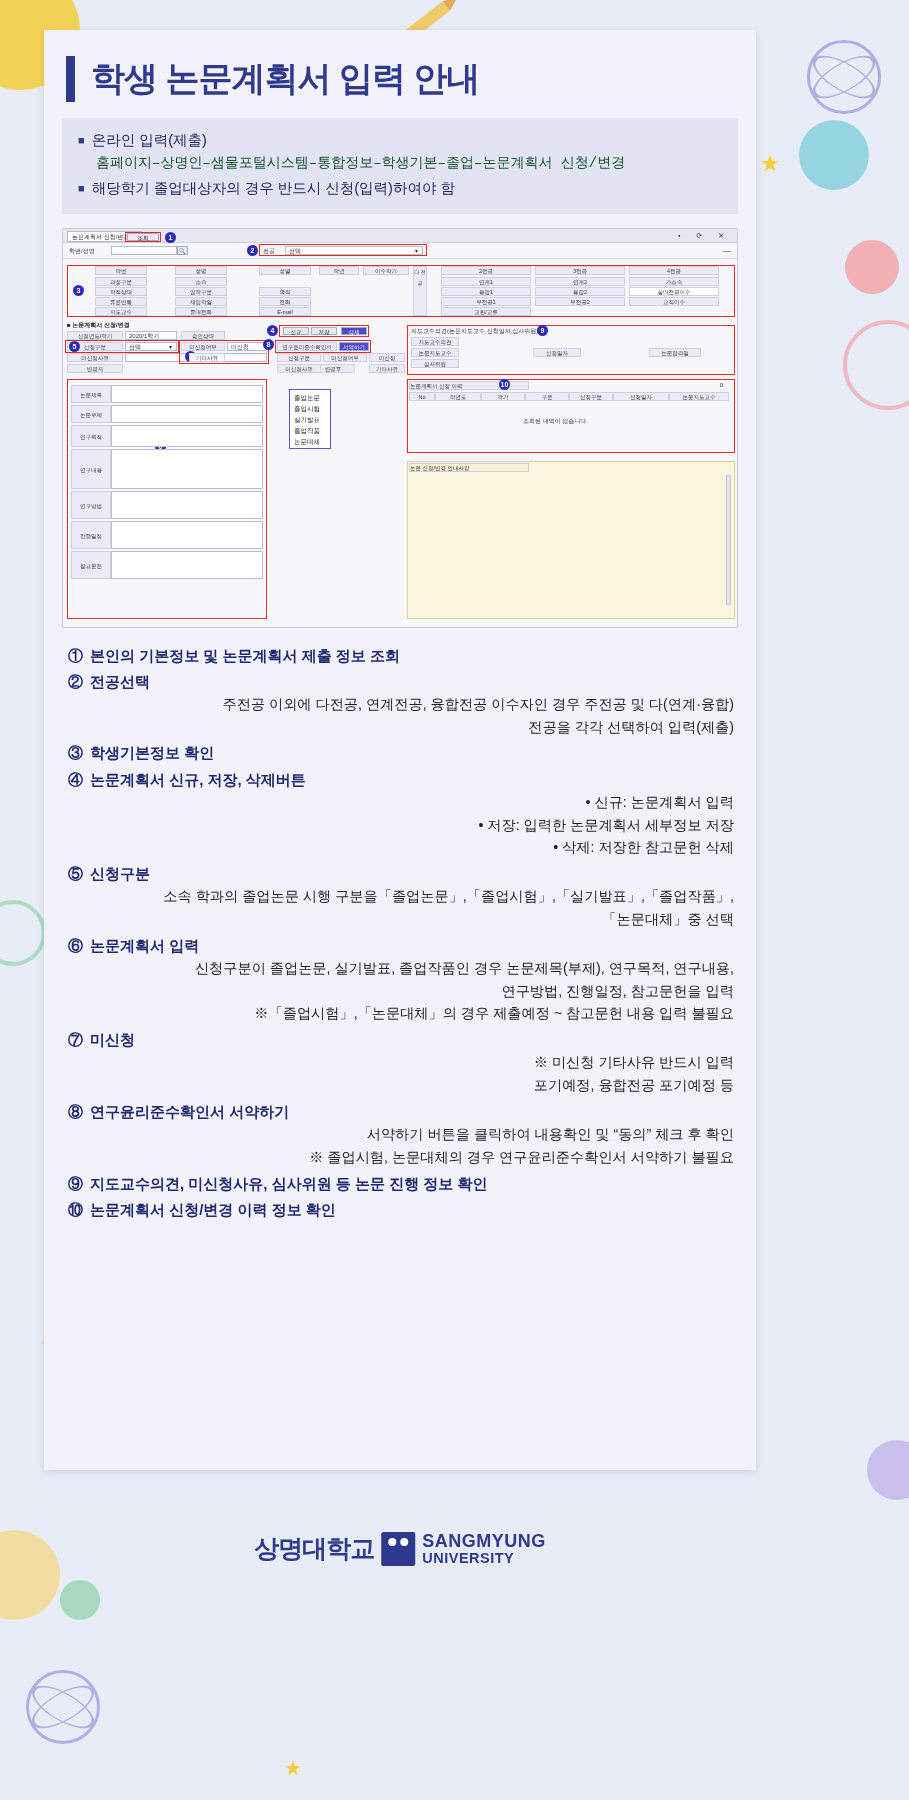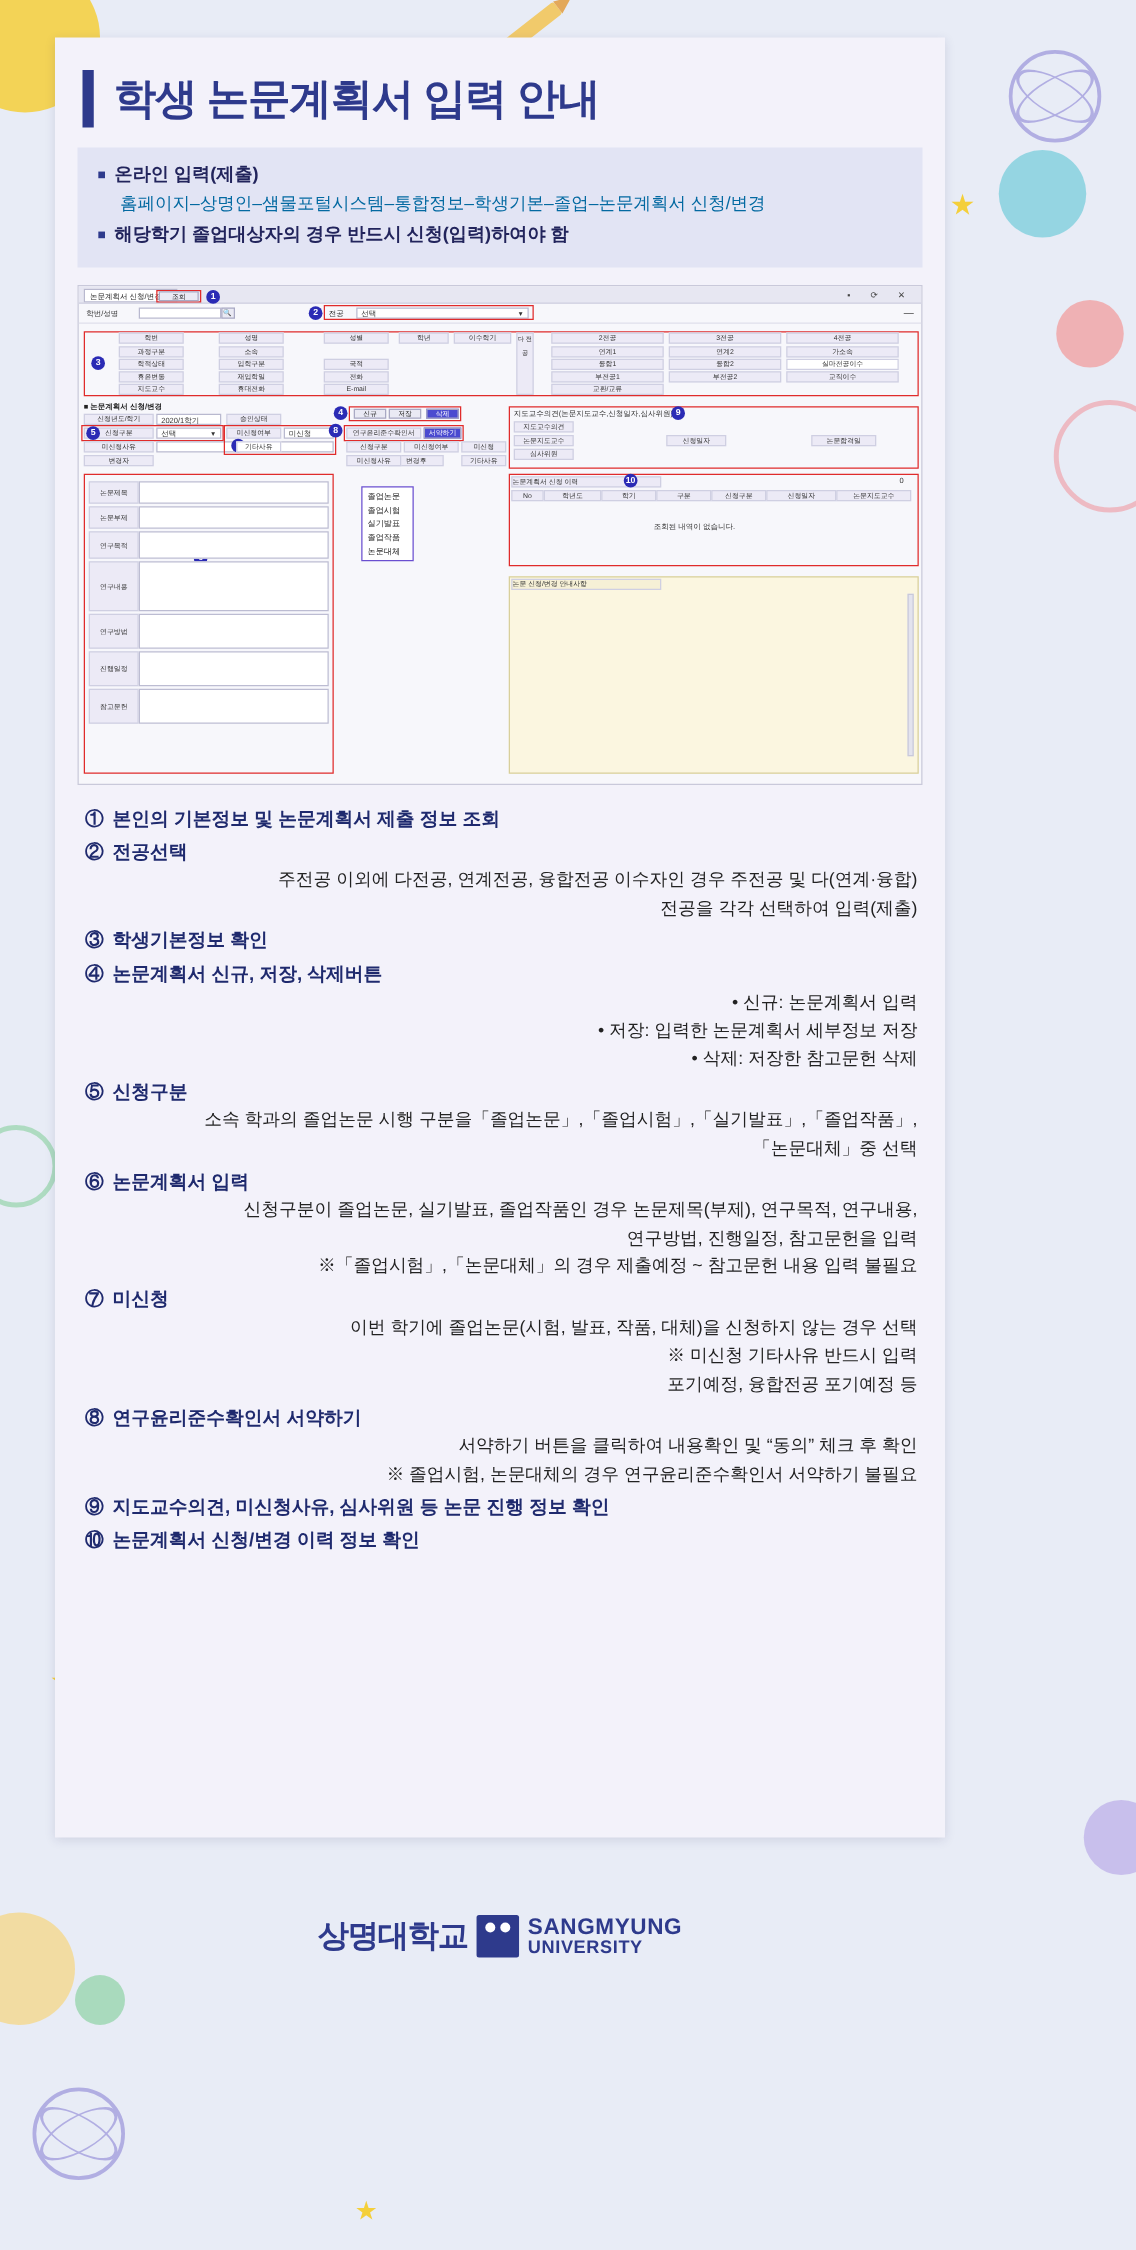--- a/index.html
+++ b/index.html
@@ -53,22 +53,22 @@
     font-size:34px; font-weight:bold; color:#2e3a8c; letter-spacing:-1px;
     white-space:nowrap;
   }
   
   .intro {
     margin:6px 18px 0 18px; background:#e2e4f4;
     padding:12px 16px 14px 16px;
   }
   .intro .line { display:flex; font-size:14.5px; color:#22245c; line-height:1.5; }
   .intro .bullet { color:#2e3a8c; margin-right:7px; font-size:11px; line-height:1.9; }
-  .intro .strong { font-weight:bold;text-align:right; }
-  .intro .sub { margin:2px 0 6px 18px; font-size:14px; color:#0369a1; }
+  .intro .strong { font-weight:normal;text-align:right; }
+  .intro .sub { margin:2px 0 6px 18px; font-size:14px; color:#14532d;font-family:Liberation Mono, monospace; }
 
   
   .shot {
     margin:14px 18px 0 18px; height:400px; background:#f7f7fb;
     border:1px solid #c9c9da; position:relative; font-size:6.5px; color:#222;
   }
   .shot .tabbar{ height:14px; background:#e7e7f2; border-bottom:1px solid #cfcfe0; position:relative;}
   .shot .tab{ position:absolute; left:4px; top:2px; height:11px; padding:1px 12px 0 4px; background:#fff; border:1px solid #b9b9cf; font-size:6px;}
   .shot .tab .x{ position:absolute; right:3px; top:1px; color:#777; }
   .shot .winbtns{ position:absolute; right:6px; top:3px; font-size:7px; color:#444; letter-spacing:7px;}
@@ -372,21 +372,20 @@
         <span class="l">※「졸업시험」,「논문대체」의 경우 제출예정 ~ 참고문헌 내용 입력 불필요</span>
       </div>
     </div>
 
     <div class="item">
       <div class="item-head">
           <span class="cnum">⑦</span>
           <span>미신청</span>
         </div>
       <div class="item-body">
-        <span class="l">이번 학기에 졸업논문(시험, 발표, 작품, 대체)을 신청하지 않는 경우 선택</span>
         <span class="l">※ 미신청 기타사유 반드시 입력</span>
         <span class="l ind2">포기예정, 융합전공 포기예정 등</span>
       </div>
     </div>
 
     <div class="item">
       <div class="item-head">
           <span class="cnum">⑧</span>
           <span>연구윤리준수확인서 서약하기</span>
         </div>

